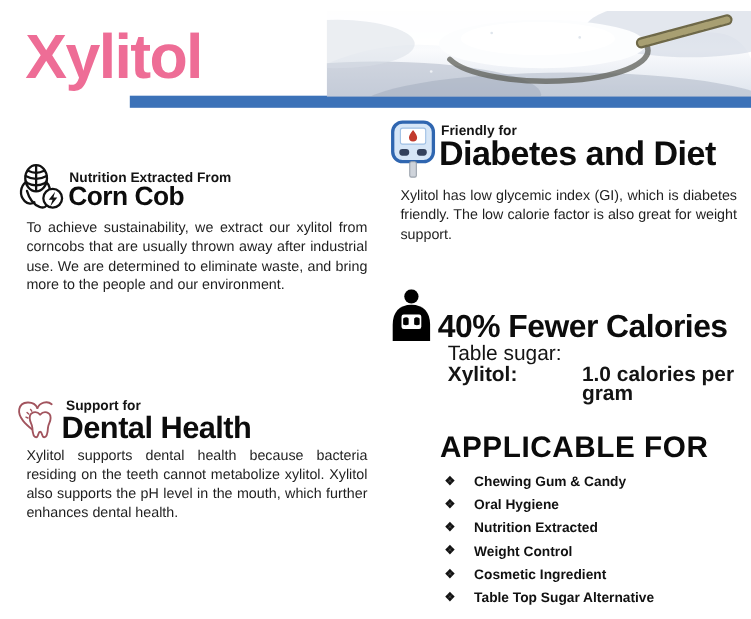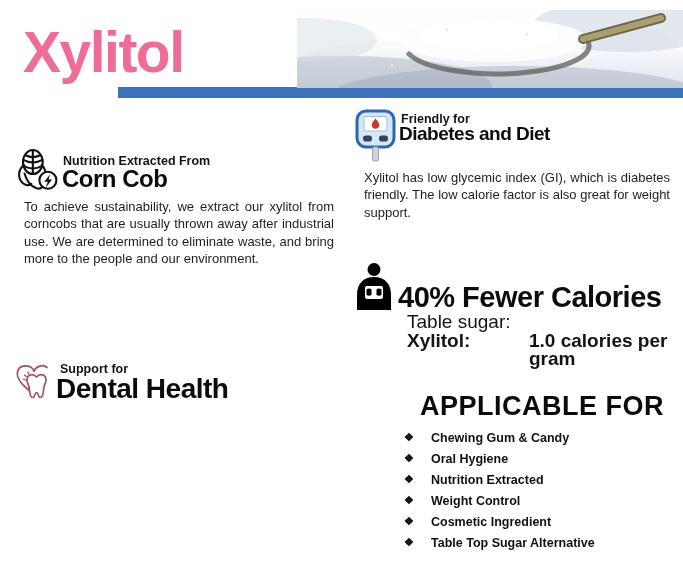--- a/index.html
+++ b/index.html
@@ -81,21 +81,21 @@
 
   
   .dental-icon   { left: 12px; top: 358px; width: 48px; height: 48px; }
   .dental-kicker { left: 60px; top: 362px; }
   .dental-head   { left: 56px; top: 375px; font-size: 28px; }
   .dental-body   { left: 24px; top: 405px; width: 310px; }
 
   
   .diab-icon   { left: 354px; top: 109px; width: 44px; height: 54px; }
   .diab-kicker { left: 401px; top: 112px; }
-  .diab-head   { left: 399px; top: 124px; font-size: 19px; }
+  .diab-head   { left: 399px; top: 124px; font-size: 31px; }
   .diab-body   { left: 364px; top: 169px; width: 306px; }
 
   
   .cal-icon { left: 354px; top: 263px; width: 40px; height: 48px; }
   .cal-head { left: 398px; top: 283px; font-size: 29px; }
   .cal-table {
     position: absolute;
     left: 363px;
     top: 313px;
     width: 310px;
@@ -111,21 +111,20 @@
   
   .app-head {
     position: absolute;
     left: 400px;
     top: 391px;
     font-size: 27px;
     font-weight: bold;
     color: #0b0b0b;
     letter-spacing: 0.5px;
     white-space: nowrap;
-    margin-left: 20px;
   }
   .app-list {
     position: absolute;
     left: 404px;
     top: 431px;
     list-style: none;
   }
   .app-list li {
     display: flex;
     align-items: center;
@@ -206,20 +205,21 @@
       </g>
       <g stroke="#A2545E" stroke-width="1.3" stroke-linecap="round">
         <path d="M12.6 17 l1.5 1.4"></path>
         <path d="M15.8 14.2 l1.1 1.6"></path>
         <path d="M11.6 21.2 l1.8 0.8"></path>
       </g>
     </svg>
   </div>
   <div class="kicker dental-kicker">Support for</div>
   <div class="big-heading dental-head">Dental Health</div>
+  <div class="body-text dental-body">Xylitol supports dental health because bacteria residing on the teeth cannot metabolize xylitol. Xylitol also supports the pH level in the mouth, which further enhances dental health.</div>
 
   <div class="icon diab-icon">
     <svg viewBox="0 0 44 54">
       <rect x="3" y="2" width="37" height="36" rx="9" fill="#D6E6F7" stroke="#2F66B0" stroke-width="3"></rect>
       <rect x="10" y="7.5" width="23" height="14.5" rx="2" fill="#ffffff" stroke="#9FC0E4" stroke-width="1"></rect>
       <path d="M21.5 9.2 c-2.3 3.2 -3.7 4.8 -3.7 6.8 a3.7 3.7 0 0 0 7.4 0 c0 -2 -1.4 -3.6 -3.7 -6.8 z" fill="#C23B2E"></path>
       <rect x="9" y="26.5" width="9" height="6" rx="2.8" fill="#33415C"></rect>
       <rect x="25" y="26.5" width="9" height="6" rx="2.8" fill="#33415C"></rect>
       <rect x="18.5" y="38" width="6" height="14" rx="1.5" fill="#CFD4DB" stroke="#9AA2AC" stroke-width="1"></rect>
     </svg>

